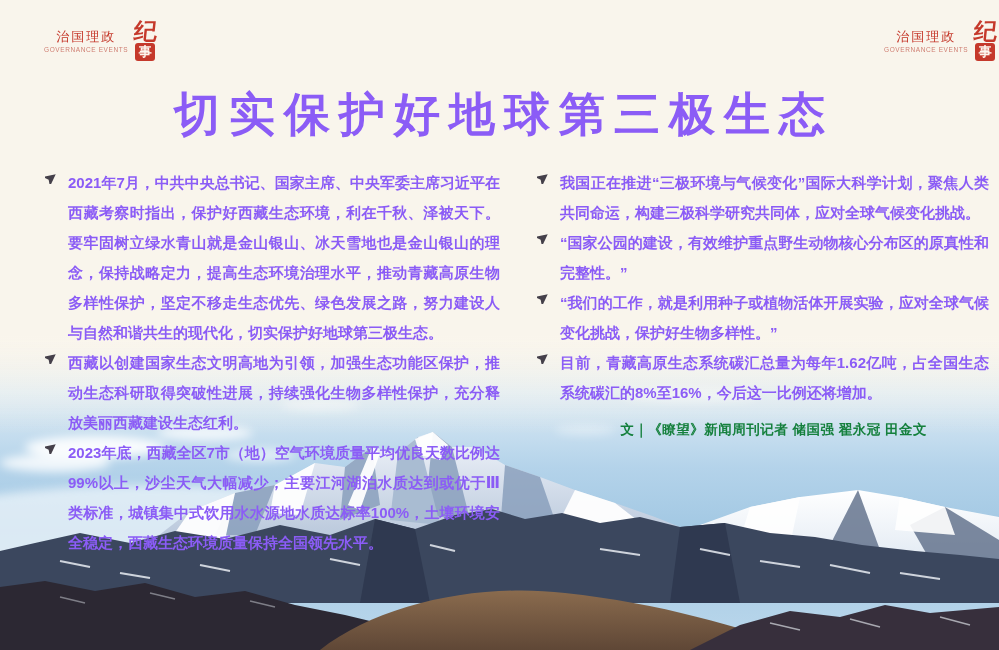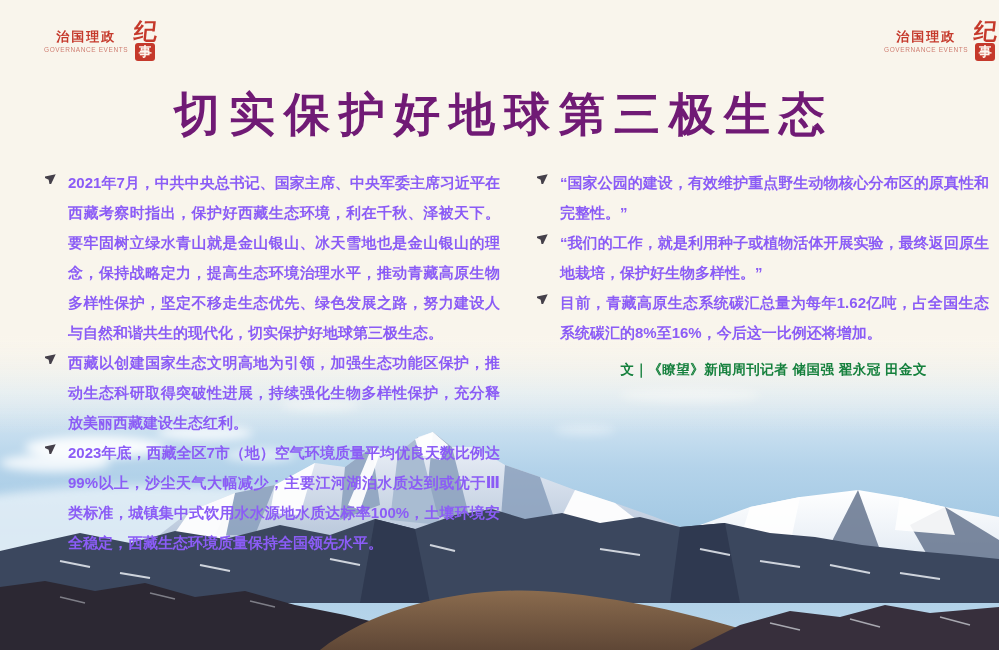--- a/index.html
+++ b/index.html
@@ -10,29 +10,29 @@
 
   
   .photo { position:absolute; left:0; top:335px; width:999px; height:315px; z-index:0; }
   .photo svg { display:block; }
 
   
   .brand { position:absolute; top:20px; display:flex; align-items:flex-start; gap:4px; z-index:3; }
   .brand.left { left:44px; }
   .brand.right { left:884px; }
   .brand-text { text-align:center; padding-top:10px; }
-  .brand-cn { color:#c5392b; font-size:13px; font-weight:bold; letter-spacing:2px; line-height:14px; white-space:nowrap; }
+  .brand-cn { color:#c5392b; font-size:13px; font-weight:normal; letter-spacing:2px; line-height:14px; white-space:nowrap; }
   .brand-en { color:#cf7f72; font-size:6.5px; letter-spacing:0.6px; line-height:8px; white-space:nowrap; margin-top:2px; }
   .seal { display:flex; flex-direction:column; align-items:center; width:26px; }
   .seal-top { color:#c5392b; font-size:23px; line-height:22px; font-weight:bold; transform:skewX(-6deg); }
   .seal-stamp { width:20px; height:18px; background:#c5392b; border-radius:3px; color:#fdf8f0; font-size:13px; font-weight:bold; display:flex; align-items:center; justify-content:center; margin-top:1px; }
 
   
   .headline { position:absolute; top:84px; left:0; width:999px; text-align:center; z-index:2;
-    color:#701a75; font-size:46px; font-weight:800; letter-spacing:9px; padding-left:9px; white-space:nowrap; }
+    color:#8b5cf6; font-size:46px; font-weight:800; letter-spacing:9px; padding-left:9px; white-space:nowrap; }
 
   
   .cols { position:absolute; top:168px; left:0; width:999px; display:flex; padding:0 10px 0 45px; gap:37px; z-index:2; }
   .col { width:455px; }
   .col.right { width:452px; }
   .item { display:flex; gap:9px; }
   .marker { flex:0 0 14px; padding-top:4px; }
   .marker svg { display:block; width:12px; height:12px; fill:#45404a; }
   .itext { flex:1; color:#8b5cf6; font-size:15px; font-weight:bold; line-height:30px; text-align:justify; text-justify:inter-ideograph; }
 
@@ -203,29 +203,37 @@
       </div>
     </div>
 
     <div class="col right">
       <div class="item">
         <span class="marker">
             <svg viewBox="0 0 16 16">
               <polygon points="8,0 16,16 8,12 0,16" transform="rotate(52 8 8)"></polygon>
             </svg>
           </span>
+        <p class="itext">我国正在推进“三极环境与气候变化”国际大科学计划，聚焦人类共同命运，构建三极科学研究共同体，应对全球气候变化挑战。</p>
+      </div>
+      <div class="item">
+        <span class="marker">
+            <svg viewBox="0 0 16 16">
+              <polygon points="8,0 16,16 8,12 0,16" transform="rotate(52 8 8)"></polygon>
+            </svg>
+          </span>
         <p class="itext">“国家公园的建设，有效维护重点野生动物核心分布区的原真性和完整性。”</p>
       </div>
       <div class="item">
         <span class="marker">
             <svg viewBox="0 0 16 16">
               <polygon points="8,0 16,16 8,12 0,16" transform="rotate(52 8 8)"></polygon>
             </svg>
           </span>
-        <p class="itext">“我们的工作，就是利用种子或植物活体开展实验，最终返回原生地栽培，保护好生物多样性。”</p>
+        <p class="itext">“我们的工作，就是利用种子或植物活体开展实验，应对全球气候变化挑战，保护好生物多样性。”</p>
       </div>
       <div class="item">
         <span class="marker">
             <svg viewBox="0 0 16 16">
               <polygon points="8,0 16,16 8,12 0,16" transform="rotate(52 8 8)"></polygon>
             </svg>
           </span>
         <p class="itext">目前，青藏高原生态系统碳汇总量为每年1.62亿吨，占全国生态系统碳汇的8%至16%，今后这一比例还将增加。</p>
       </div>
       <div class="byline">文｜《瞭望》新闻周刊记者 储国强 翟永冠 田金文</div>

